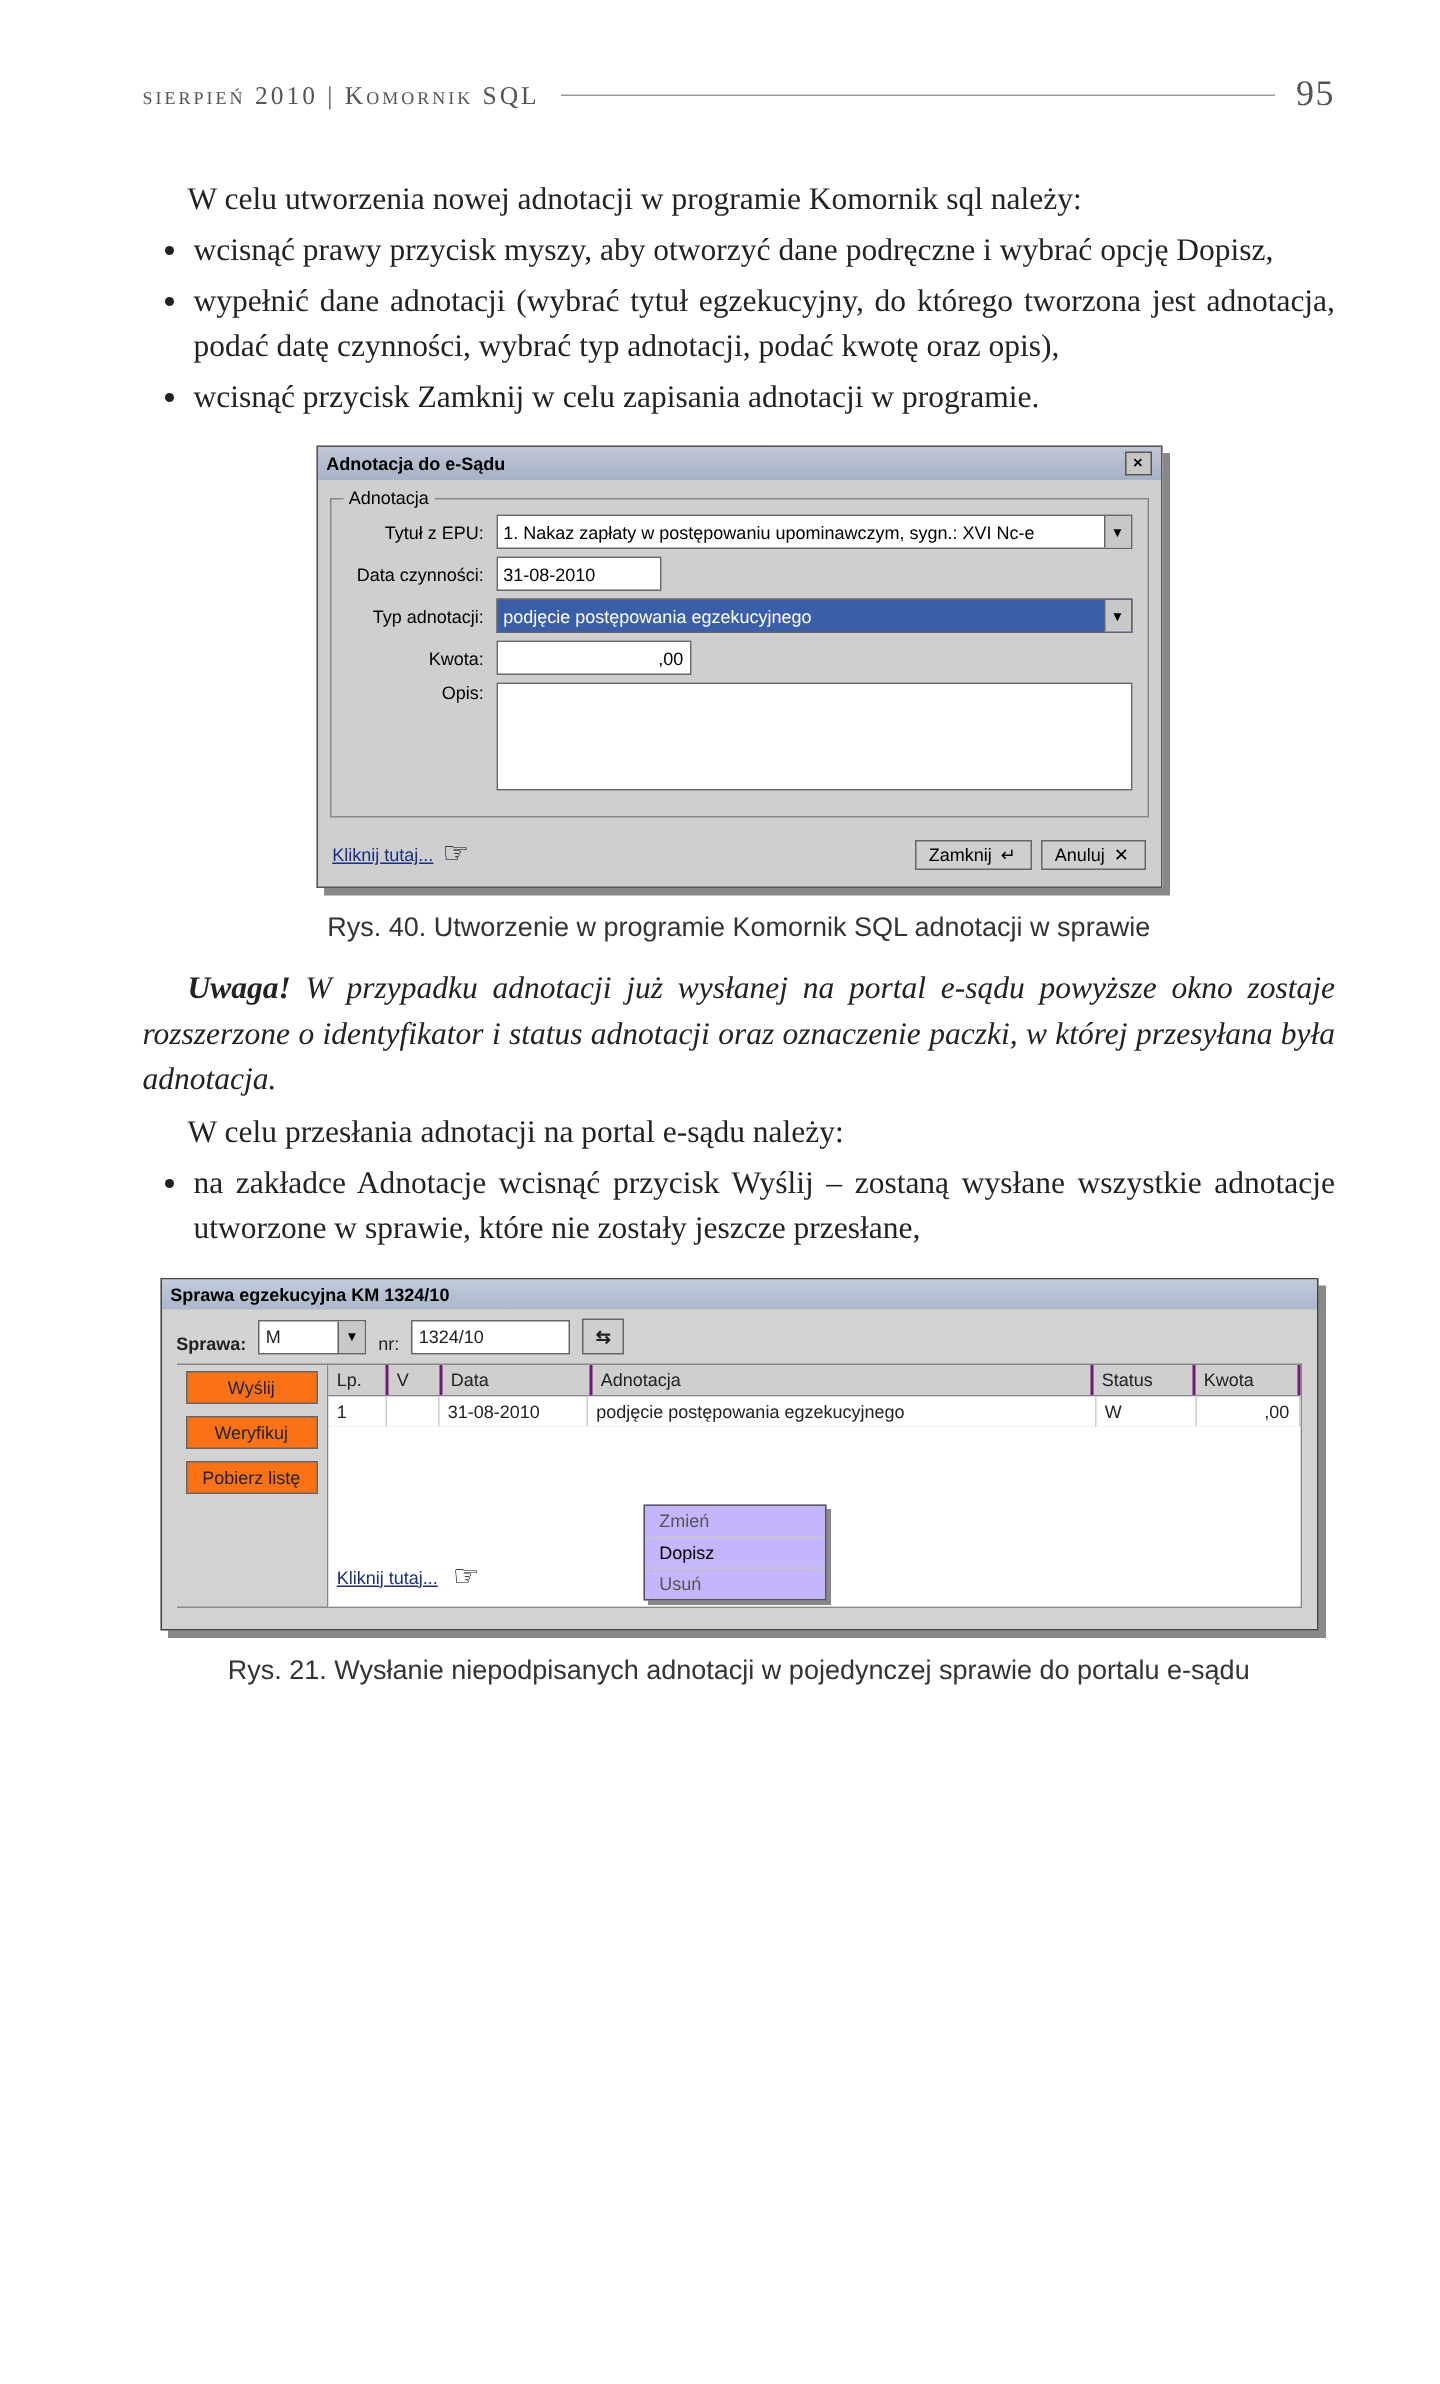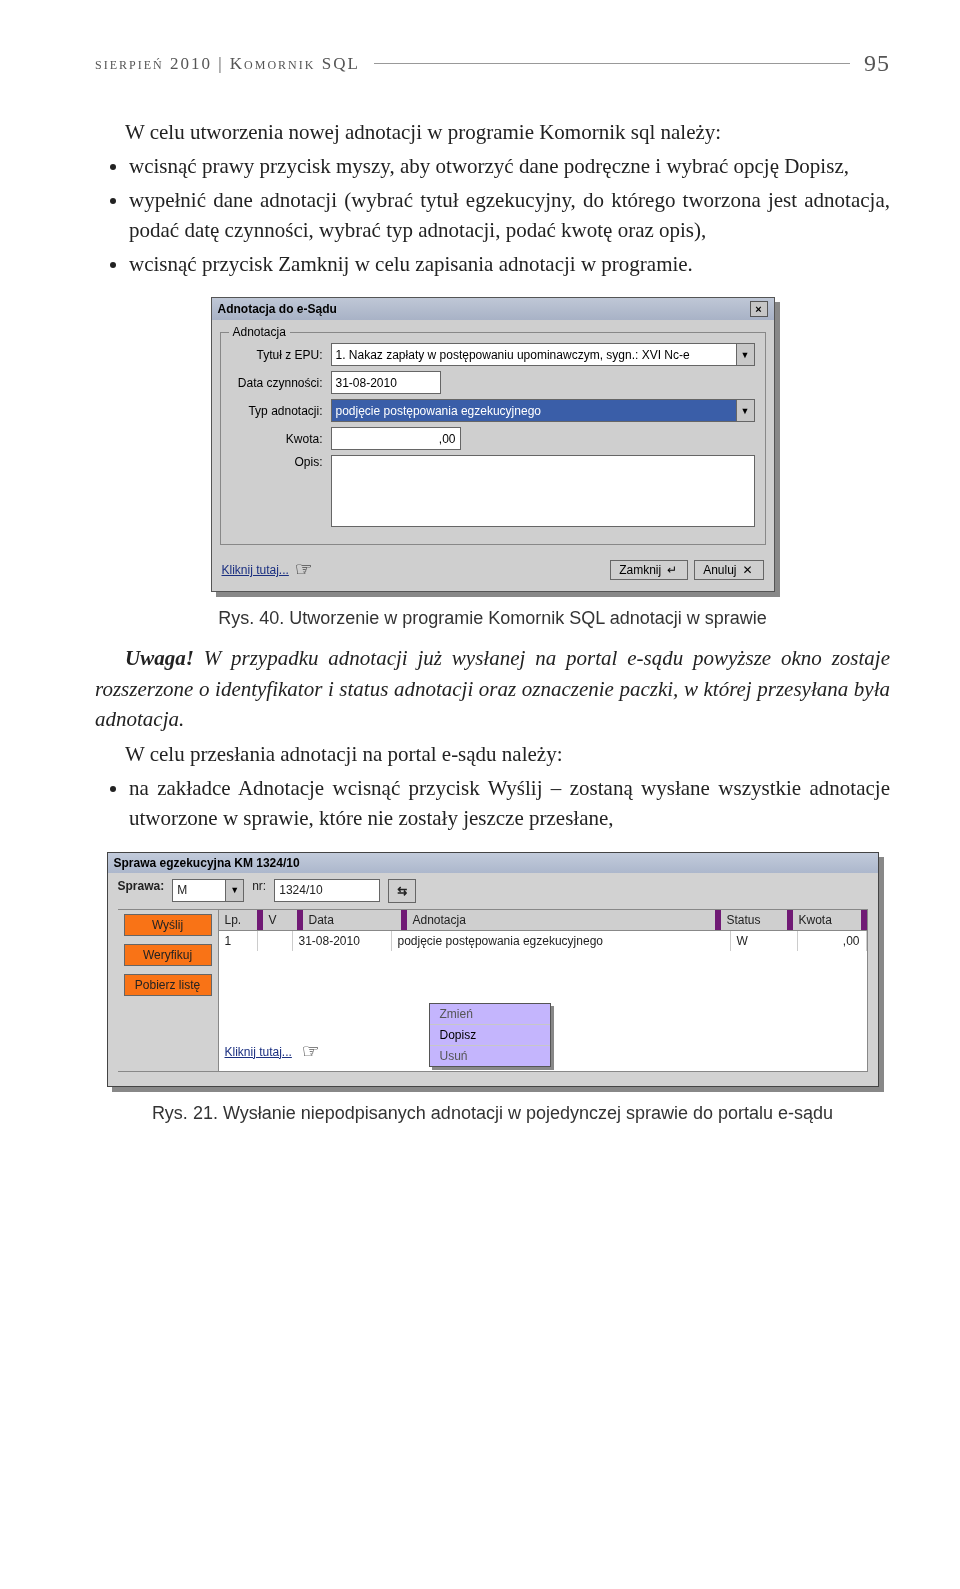--- a/index.html
+++ b/index.html
@@ -139,21 +139,21 @@
   .win2 {
     width:770px;border:1px solid #444;background:#d2d2d2;
     font-family:Tahoma,Arial,sans-serif;font-size:12px;
     box-shadow:5px 5px 0 #888;
   }
   .win2-title{
     background:linear-gradient(#c2cbdb,#acb7cc);
     color:#000;font-weight:bold;padding:3px 6px;font-size:12px;
   }
   .win2-body{padding:6px 10px 14px 10px;}
-  .sprawa-row{display:flex;align-items:flex-start;gap:8px;margin-bottom:6px;font-weight:bold;}
+  .sprawa-row{display:flex;align-items:flex-end;gap:8px;margin-bottom:6px;font-weight:bold;}
   .sprawa-row .drop{flex:none;width:48px;}
   .sprawa-row .input{flex:none;width:96px;}
   .sprawa-row .iconbtn{width:26px;height:22px;border:1px solid #666;background:#cfcfcf;display:flex;align-items:center;justify-content:center;}
   .cols{display:flex;gap:0;}
   .col-left{
     width:103px;border:1px solid #888;background:#d2d2d2;
     display:flex;flex-direction:column;
   }
   .col-left div{
     padding:5px 8px;border-bottom:1px solid #bbb;color:#000;
@@ -164,21 +164,21 @@
     display:flex;flex-direction:column;
   }
   .col-mid .mbtn{
     border:1px solid #666;background:#f97316;margin:4px 6px;padding:3px 4px;text-align:center;
   }
   .col-right{
     flex:1;border:1px solid #888;border-left:none;background:#d2d2d2;
     display:flex;flex-direction:column;
   }
   .grid-head{display:flex;background:#cfcfcf;border-bottom:1px solid #888;}
-  .grid-head div{border-right:6px solid #701a75;padding:3px 6px;font-weight:normal;}
+  .grid-head div{border-right:2px solid #701a75;padding:3px 6px;font-weight:normal;}
   .gh-lp{width:26px;}.gh-v{width:22px;}.gh-data{width:86px;}.gh-ad{flex:1;}.gh-st{width:54px;}.gh-kw{width:56px;border-right:none;}
   .grid-row{display:flex;background:#fff;}
   .grid-row div{border-right:1px solid #ccc;padding:3px 6px;}
   .gr-lp{width:26px;}.gr-v{width:22px;}.gr-data{width:86px;}.gr-ad{flex:1;}.gr-st{width:54px;}.gr-kw{width:56px;text-align:right;border-right:none;}
   .grid-rest{flex:1;background:#fff;min-height:120px;position:relative;}
   .click-zone{
     position:absolute;left:6px;bottom:8px;display:flex;align-items:center;gap:4px;
   }
   .popup{
     position:absolute;left:210px;bottom:4px;

